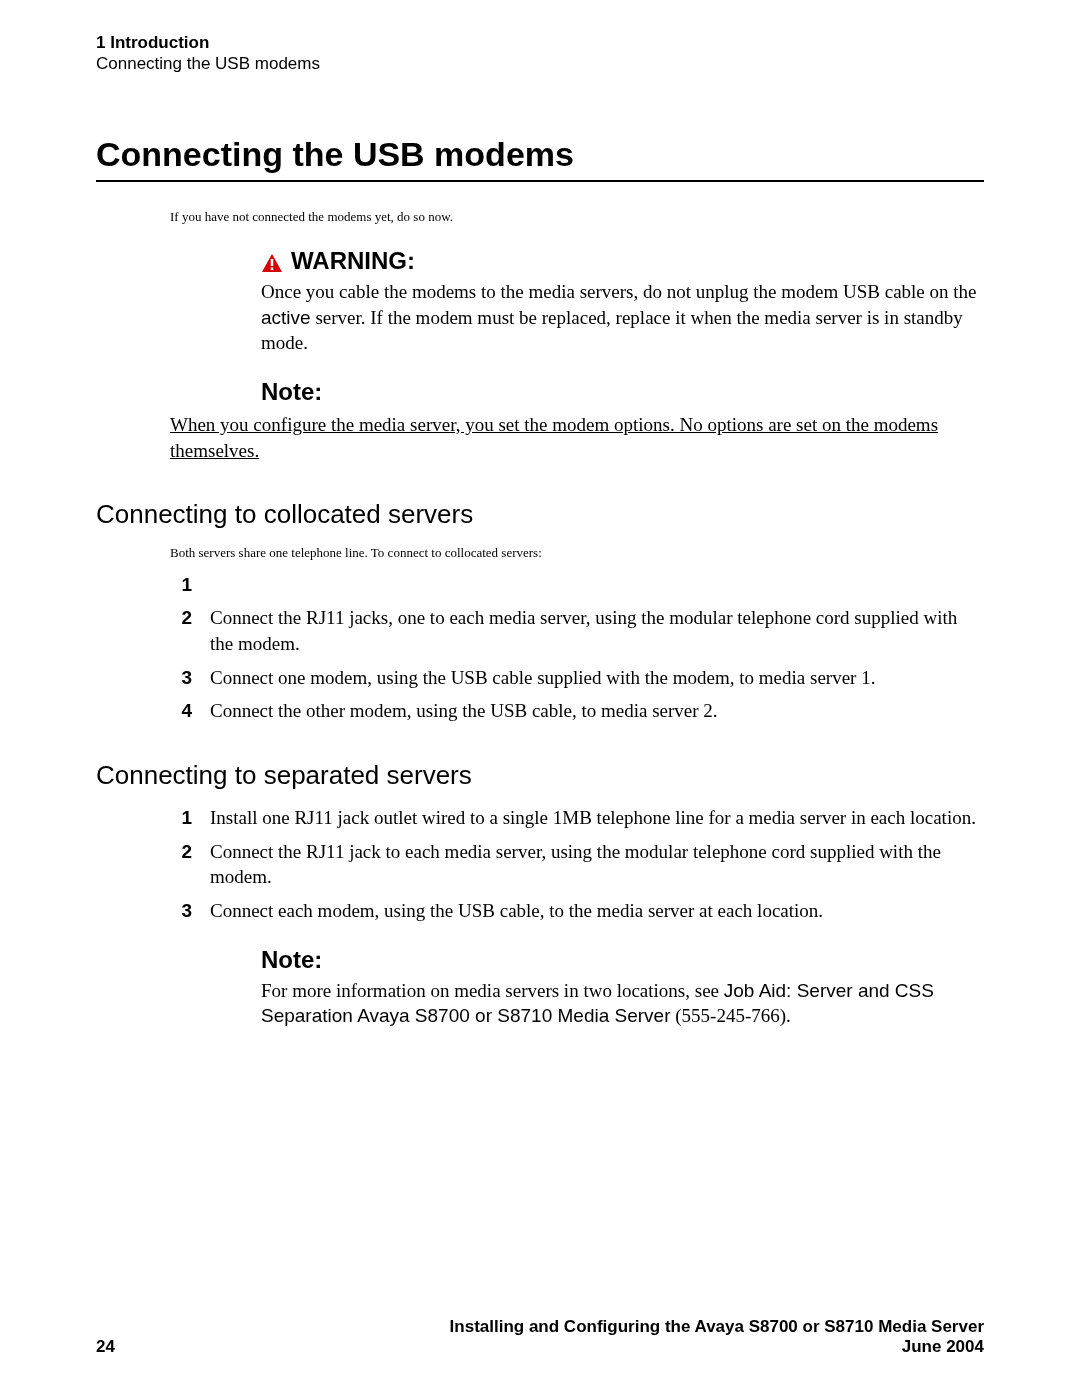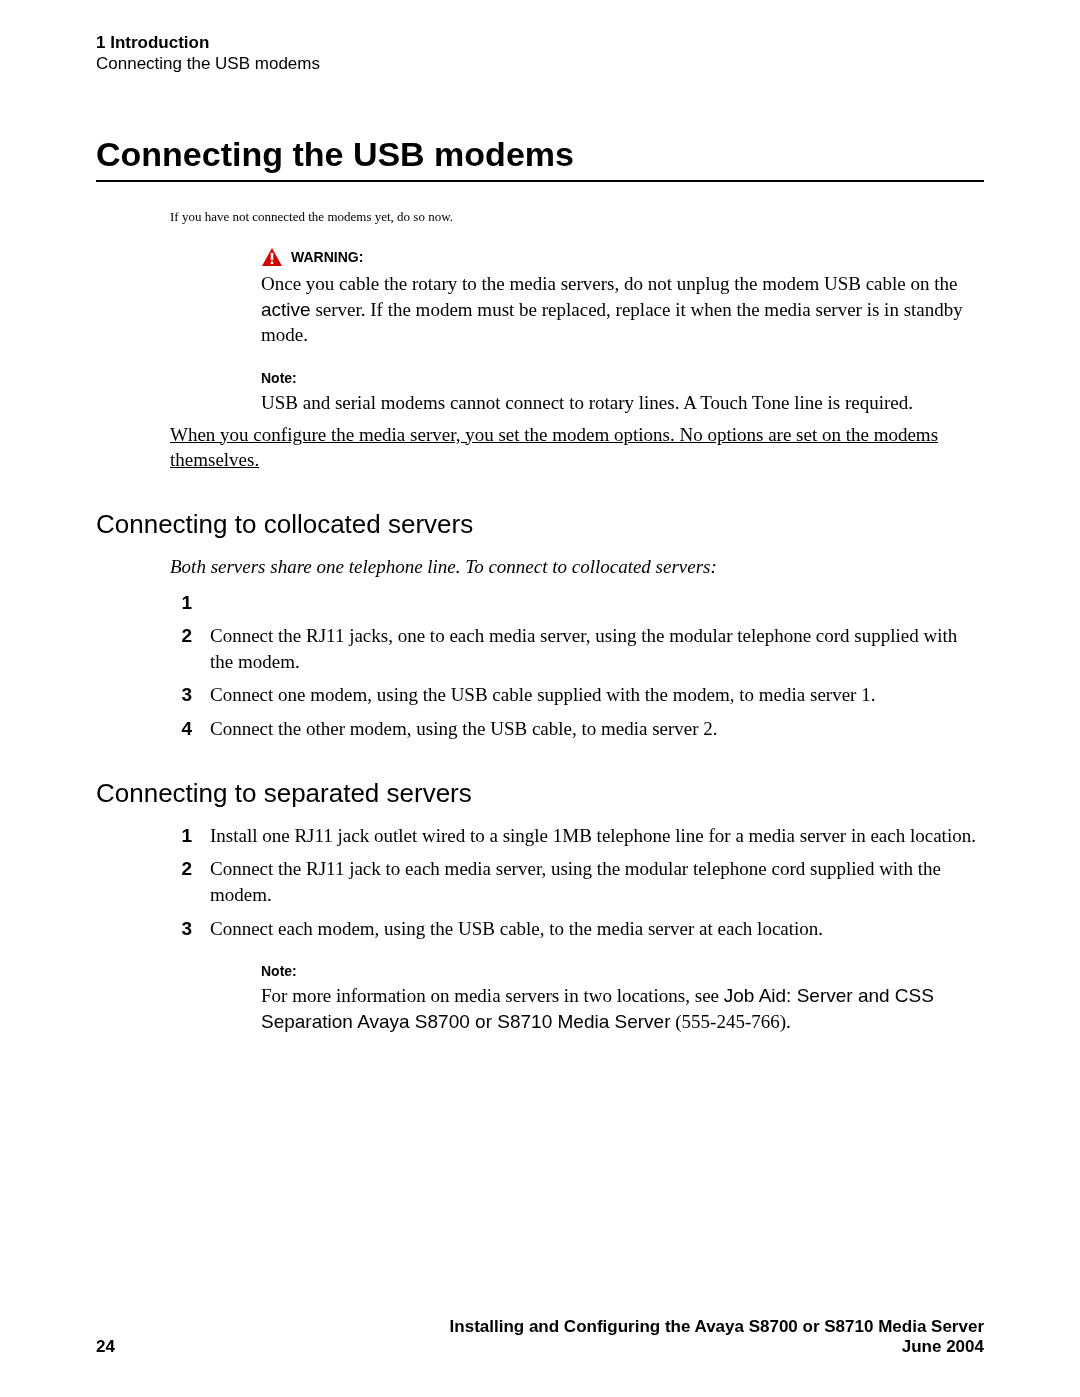--- a/index.html
+++ b/index.html
@@ -42,21 +42,21 @@
     font-size: 13px;
     line-height: 1.35;
   }
   .callout {
     margin-left: 165px;
     margin-top: 22px;
   }
   .callout-header {
     font-family: Arial, Helvetica, sans-serif;
     font-weight: 700;
-    font-size: 14px;
+    font-size: 24px;
     display: flex;
     align-items: center;
     gap: 8px;
     margin-bottom: 4px;
   }
   .callout-body {
     font-size: 19px;
     line-height: 1.35;
   }
   .sans { font-family: Arial, Helvetica, sans-serif; }
@@ -69,24 +69,23 @@
   }
   .h2 {
     font-family: Arial, Helvetica, sans-serif;
     font-weight: 400;
     font-size: 26px;
     margin-top: 36px;
     margin-bottom: 14px;
   }
   .lead {
     margin-left: 74px;
-    font-size: 19px;
+    font-size: 13px;
     line-height: 1.35;
     margin-bottom: 10px;
-    font-style: italic;
   }
   ol.steps {
     margin: 0 0 0 74px;
     padding: 0;
     list-style: none;
   }
   ol.steps li {
     display: flex;
     gap: 18px;
     font-size: 19px;
@@ -138,29 +137,28 @@
       <span class="warning-triangle">
         <svg viewBox="0 0 24 22" width="22" height="20">
           <polygon points="12,1 23,21 1,21" fill="#d40000"></polygon>
           <rect x="10.6" y="6.5" width="2.8" height="8" fill="#fff"></rect>
           <rect x="10.6" y="16" width="2.8" height="2.8" fill="#fff"></rect>
         </svg>
       </span>
       <span>WARNING:</span>
     </div>
     <div class="callout-body">
-      <span>Once you cable the rotary to the media servers, do not unplug the modem USB cable on the </span><span class="sans">active</span><span> server. If the modem must be replaced, replace it when the media server is in standby mode.</span>
+      <span>Once you cable the modems to the media servers, do not unplug the modem USB cable on the </span><span class="sans">active</span><span> server. If the modem must be replaced, replace it when the media server is in standby mode.</span>
     </div>
   </div>
 
   <div class="callout">
     <div class="callout-header">
       <span>Note:</span>
     </div>
-    <div class="callout-body">USB and serial modems cannot connect to rotary lines. A Touch Tone line is required.</div>
   </div>
 
   <div class="after-callouts">When you configure the media server, you set the modem options. No options are set on the modems themselves.</div>
 
   <div class="h2">Connecting to collocated servers</div>
   <div class="lead">Both servers share one telephone line. To connect to collocated servers:</div>
   <ol class="steps">
     <li>
         <span class="num">1</span>
       </li>

